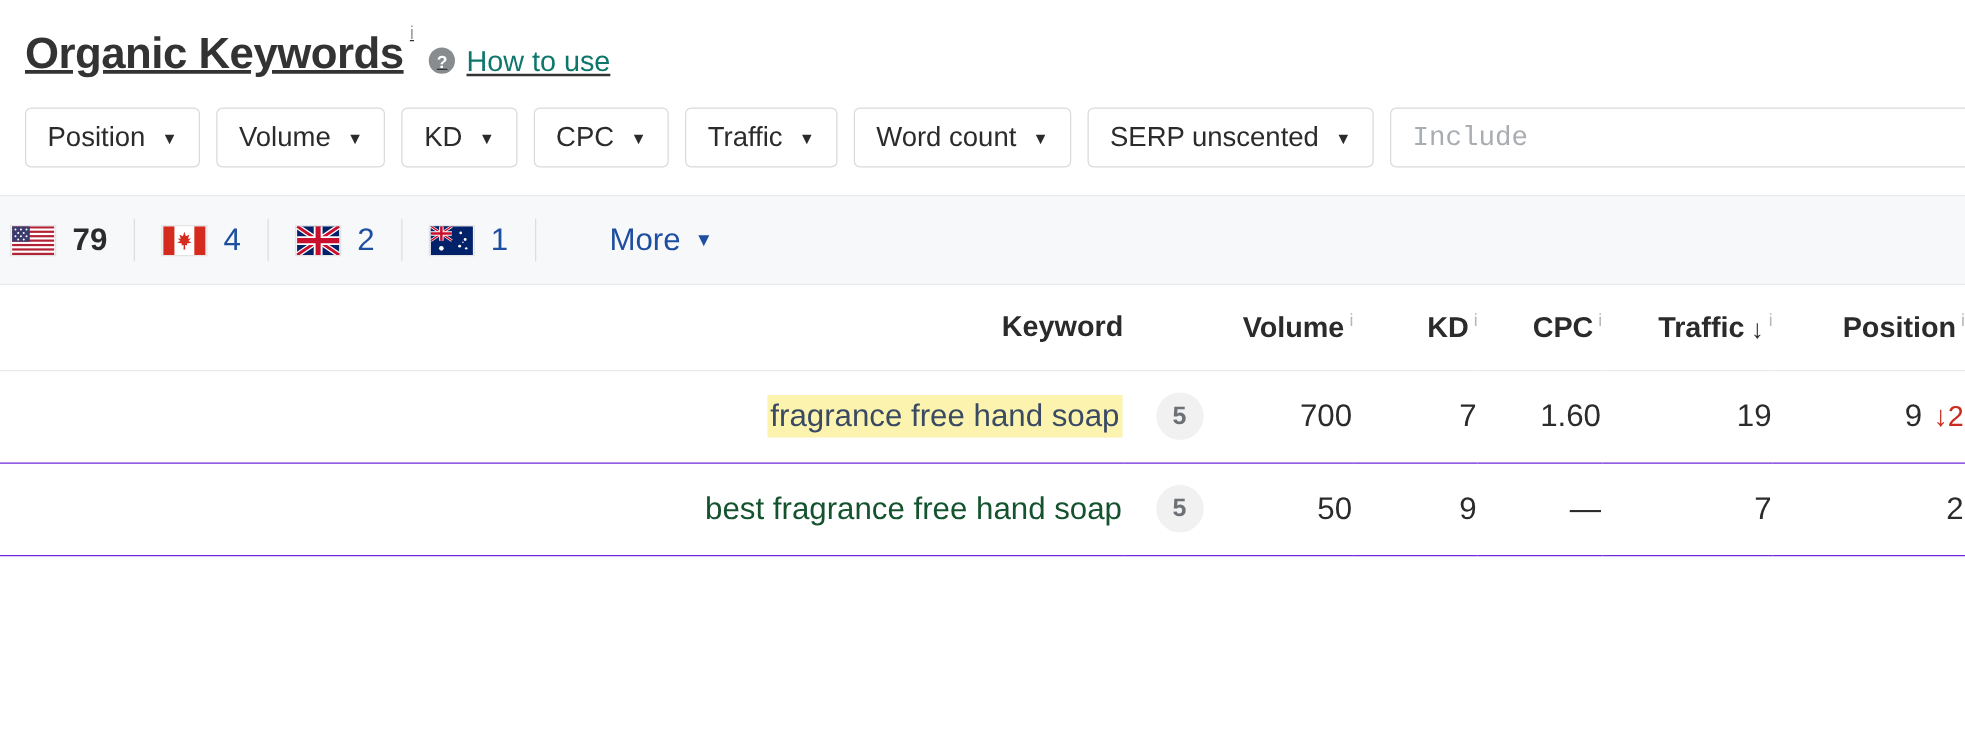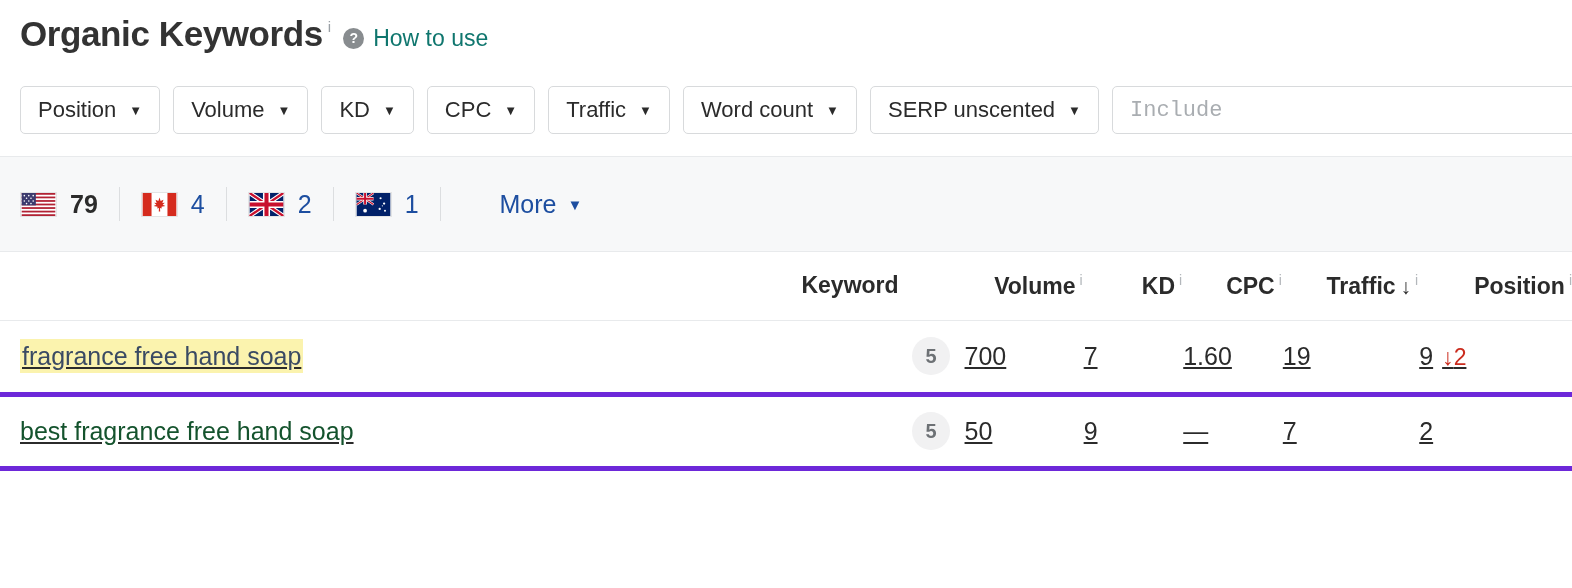--- a/index.html
+++ b/index.html
@@ -10,23 +10,24 @@
   body {
     width: 1572px; height: 588px;
     font-family: "Liberation Sans", sans-serif;
     color: #333333;
     overflow: hidden;
   }
 
   
   .title-row {
     display: flex;
-    align-items: flex-start;
+    align-items: center;
     padding: 13px 0 0 20px;
     height: 72px;
+    text-decoration: underline;
   }
   .page-title {
     font-size: 35px;
     font-weight: bold;
     color: #333333;
     line-height: 42px;
     letter-spacing: -0.4px;
   }
   .sup-i {
     font-size: 15px;
@@ -111,27 +112,27 @@
     color: #0f172a;
     background: transparent;
     width: 100%;
     padding: 0;
   }
   .include-box input::placeholder { color: #a9adb1; }
 
   
   .country-band {
     margin-top: 14px;
-    height: 96px;
+    height: 72px;
     background: #f7f8f9;
     border-top: 1px solid #e8eaec;
     border-bottom: 1px solid #e8eaec;
     display: flex;
     align-items: center;
-    padding-left: 20px;
+    padding-left: 8px;
   }
   .country {
     display: flex;
     align-items: center;
     cursor: pointer;
   }
   .flag {
     width: 37px; height: 25px;
     display: block;
     border: 1px solid rgba(0,0,0,0.08);
@@ -187,24 +188,24 @@
     color: #b3b7bb;
     vertical-align: super;
     margin-left: 4px;
     font-weight: normal;
   }
   .sort-arrow { margin-left: 5px; font-size: 21px; }
 
   table.kw-table td {
     height: 74px;
     vertical-align: middle;
-    border-bottom: 5px solid #6d28d9;
+    border-bottom: 1px solid #6d28d9;
     font-size: 25px;
     color: #2b2b2b;
-    text-decoration: underline;
+    text-align: right;
   }
   td.kw-cell { text-align: left; padding-left: 20px; }
   .kw-link {
     color: #14532d;
     text-decoration: none;
     font-size: 25px;
     cursor: pointer;
   }
   .kw-link.highlighted {
     background: #fbf3ae;

